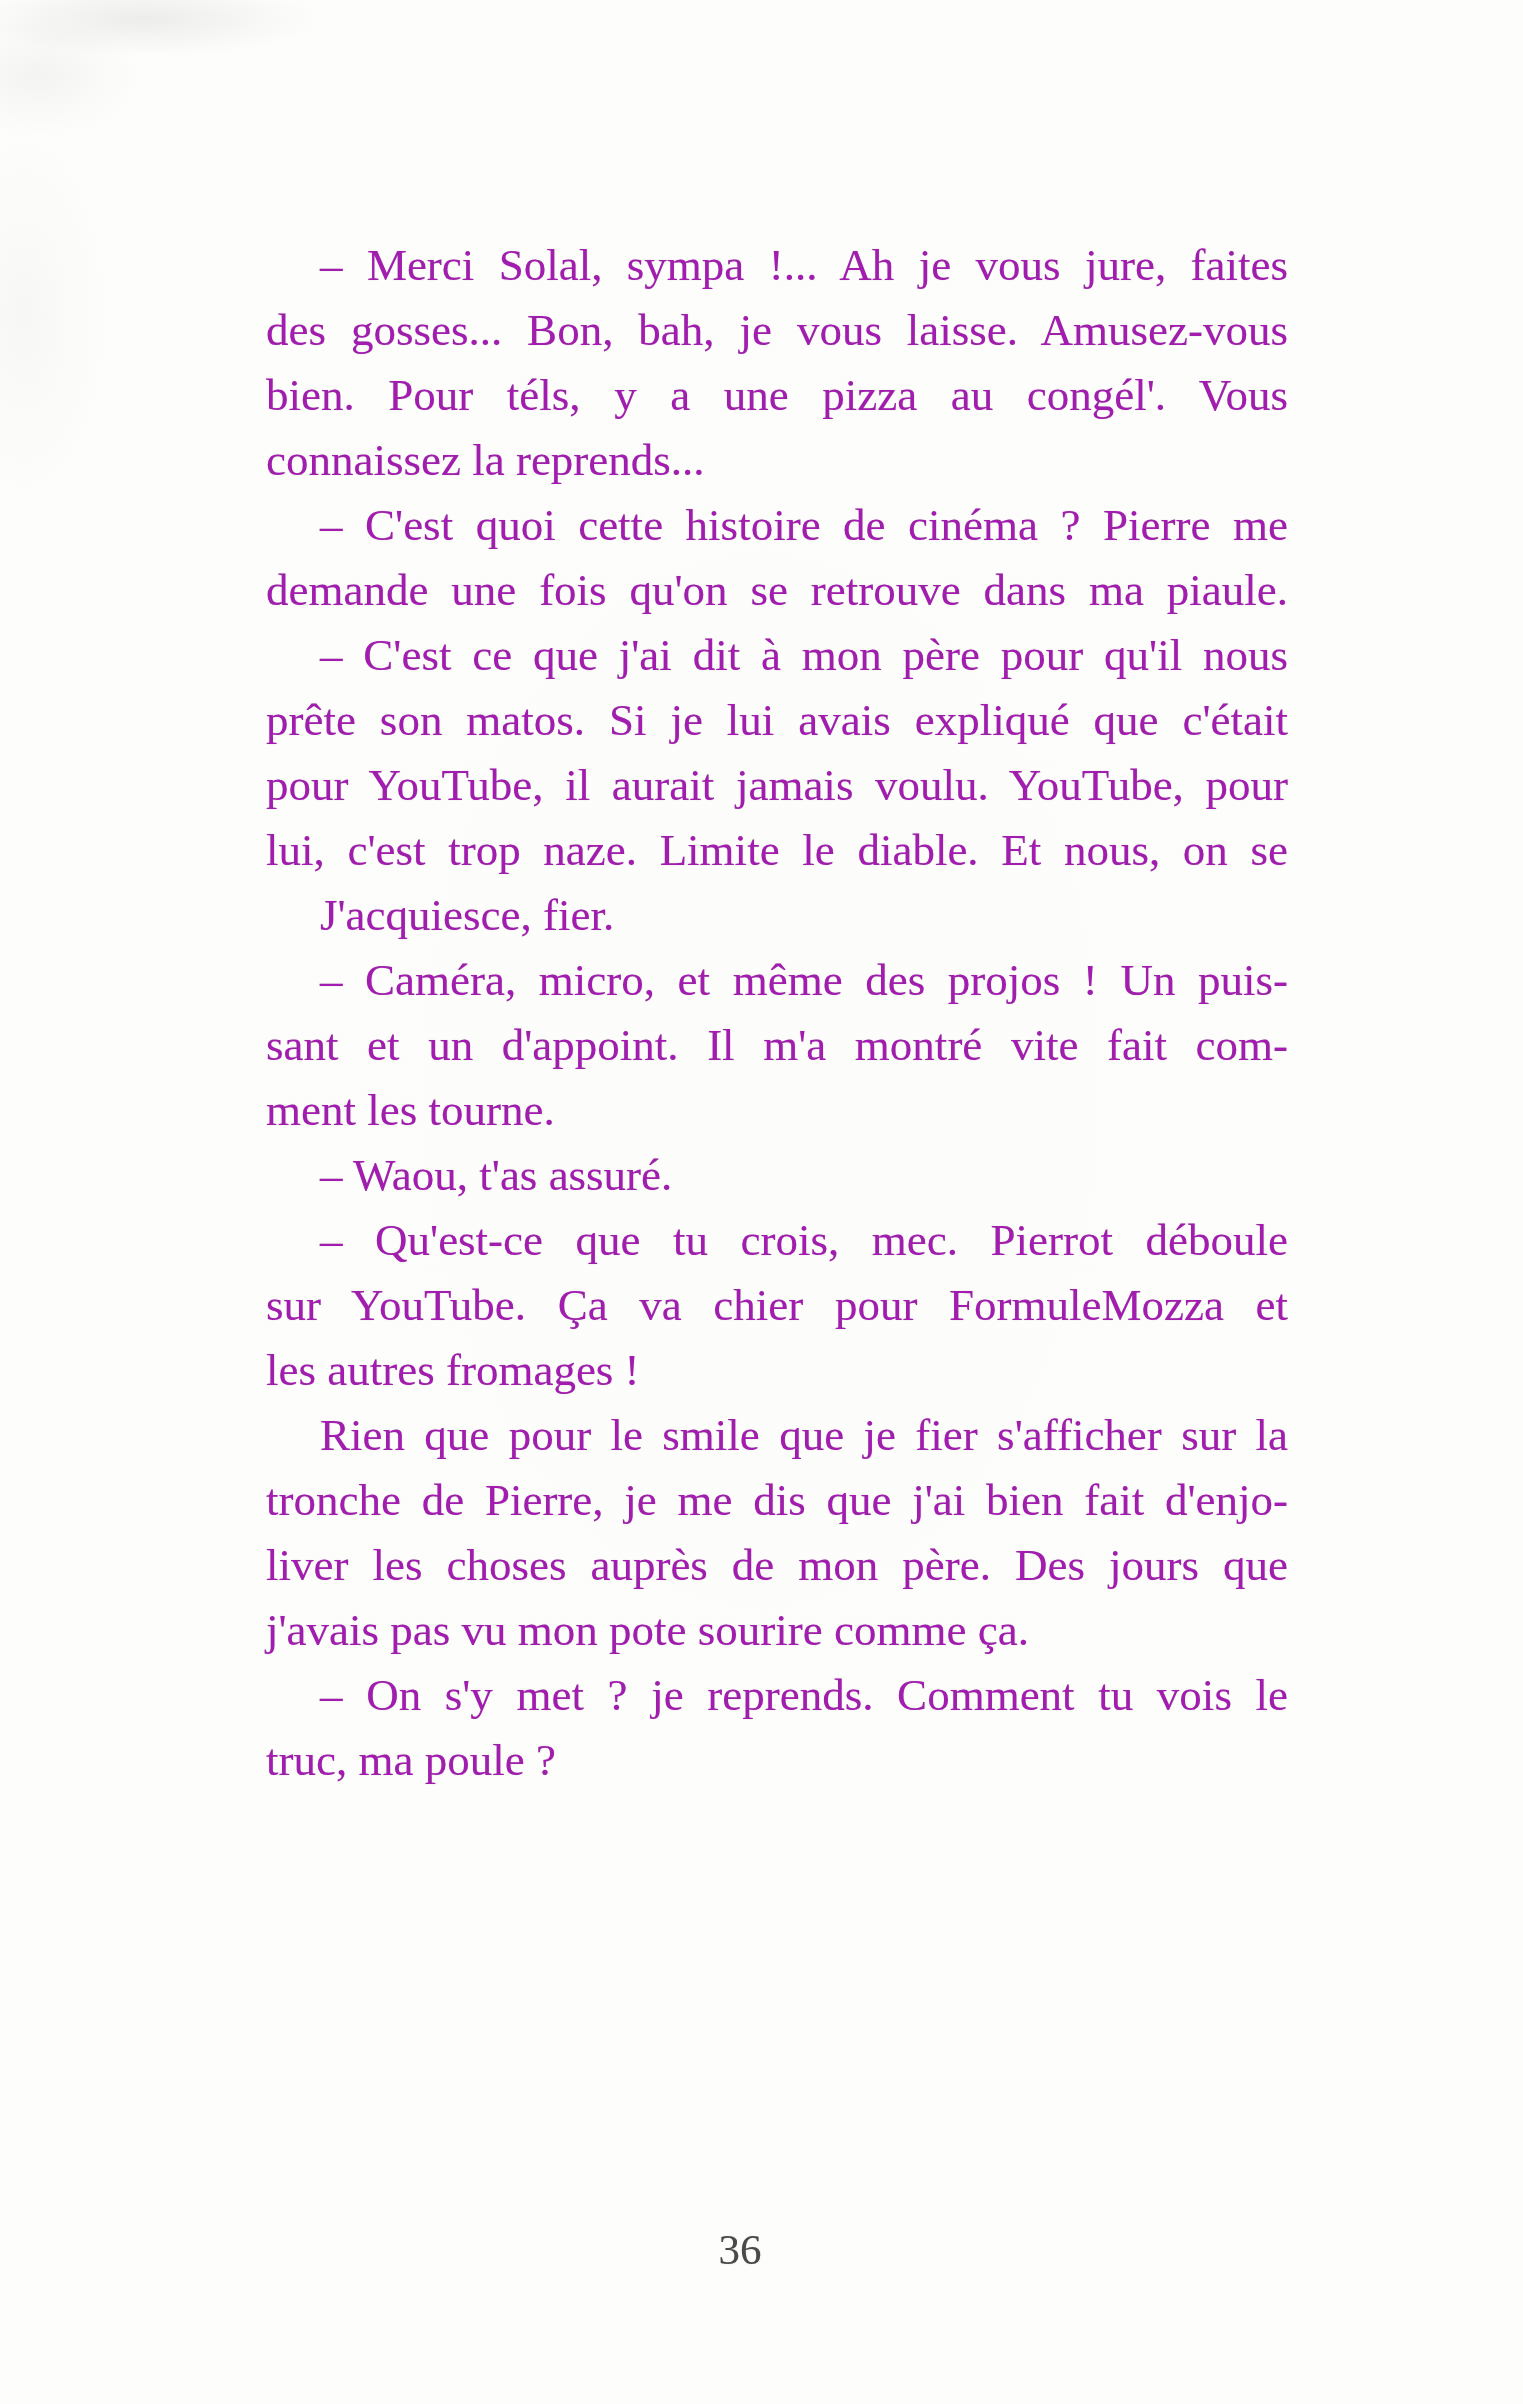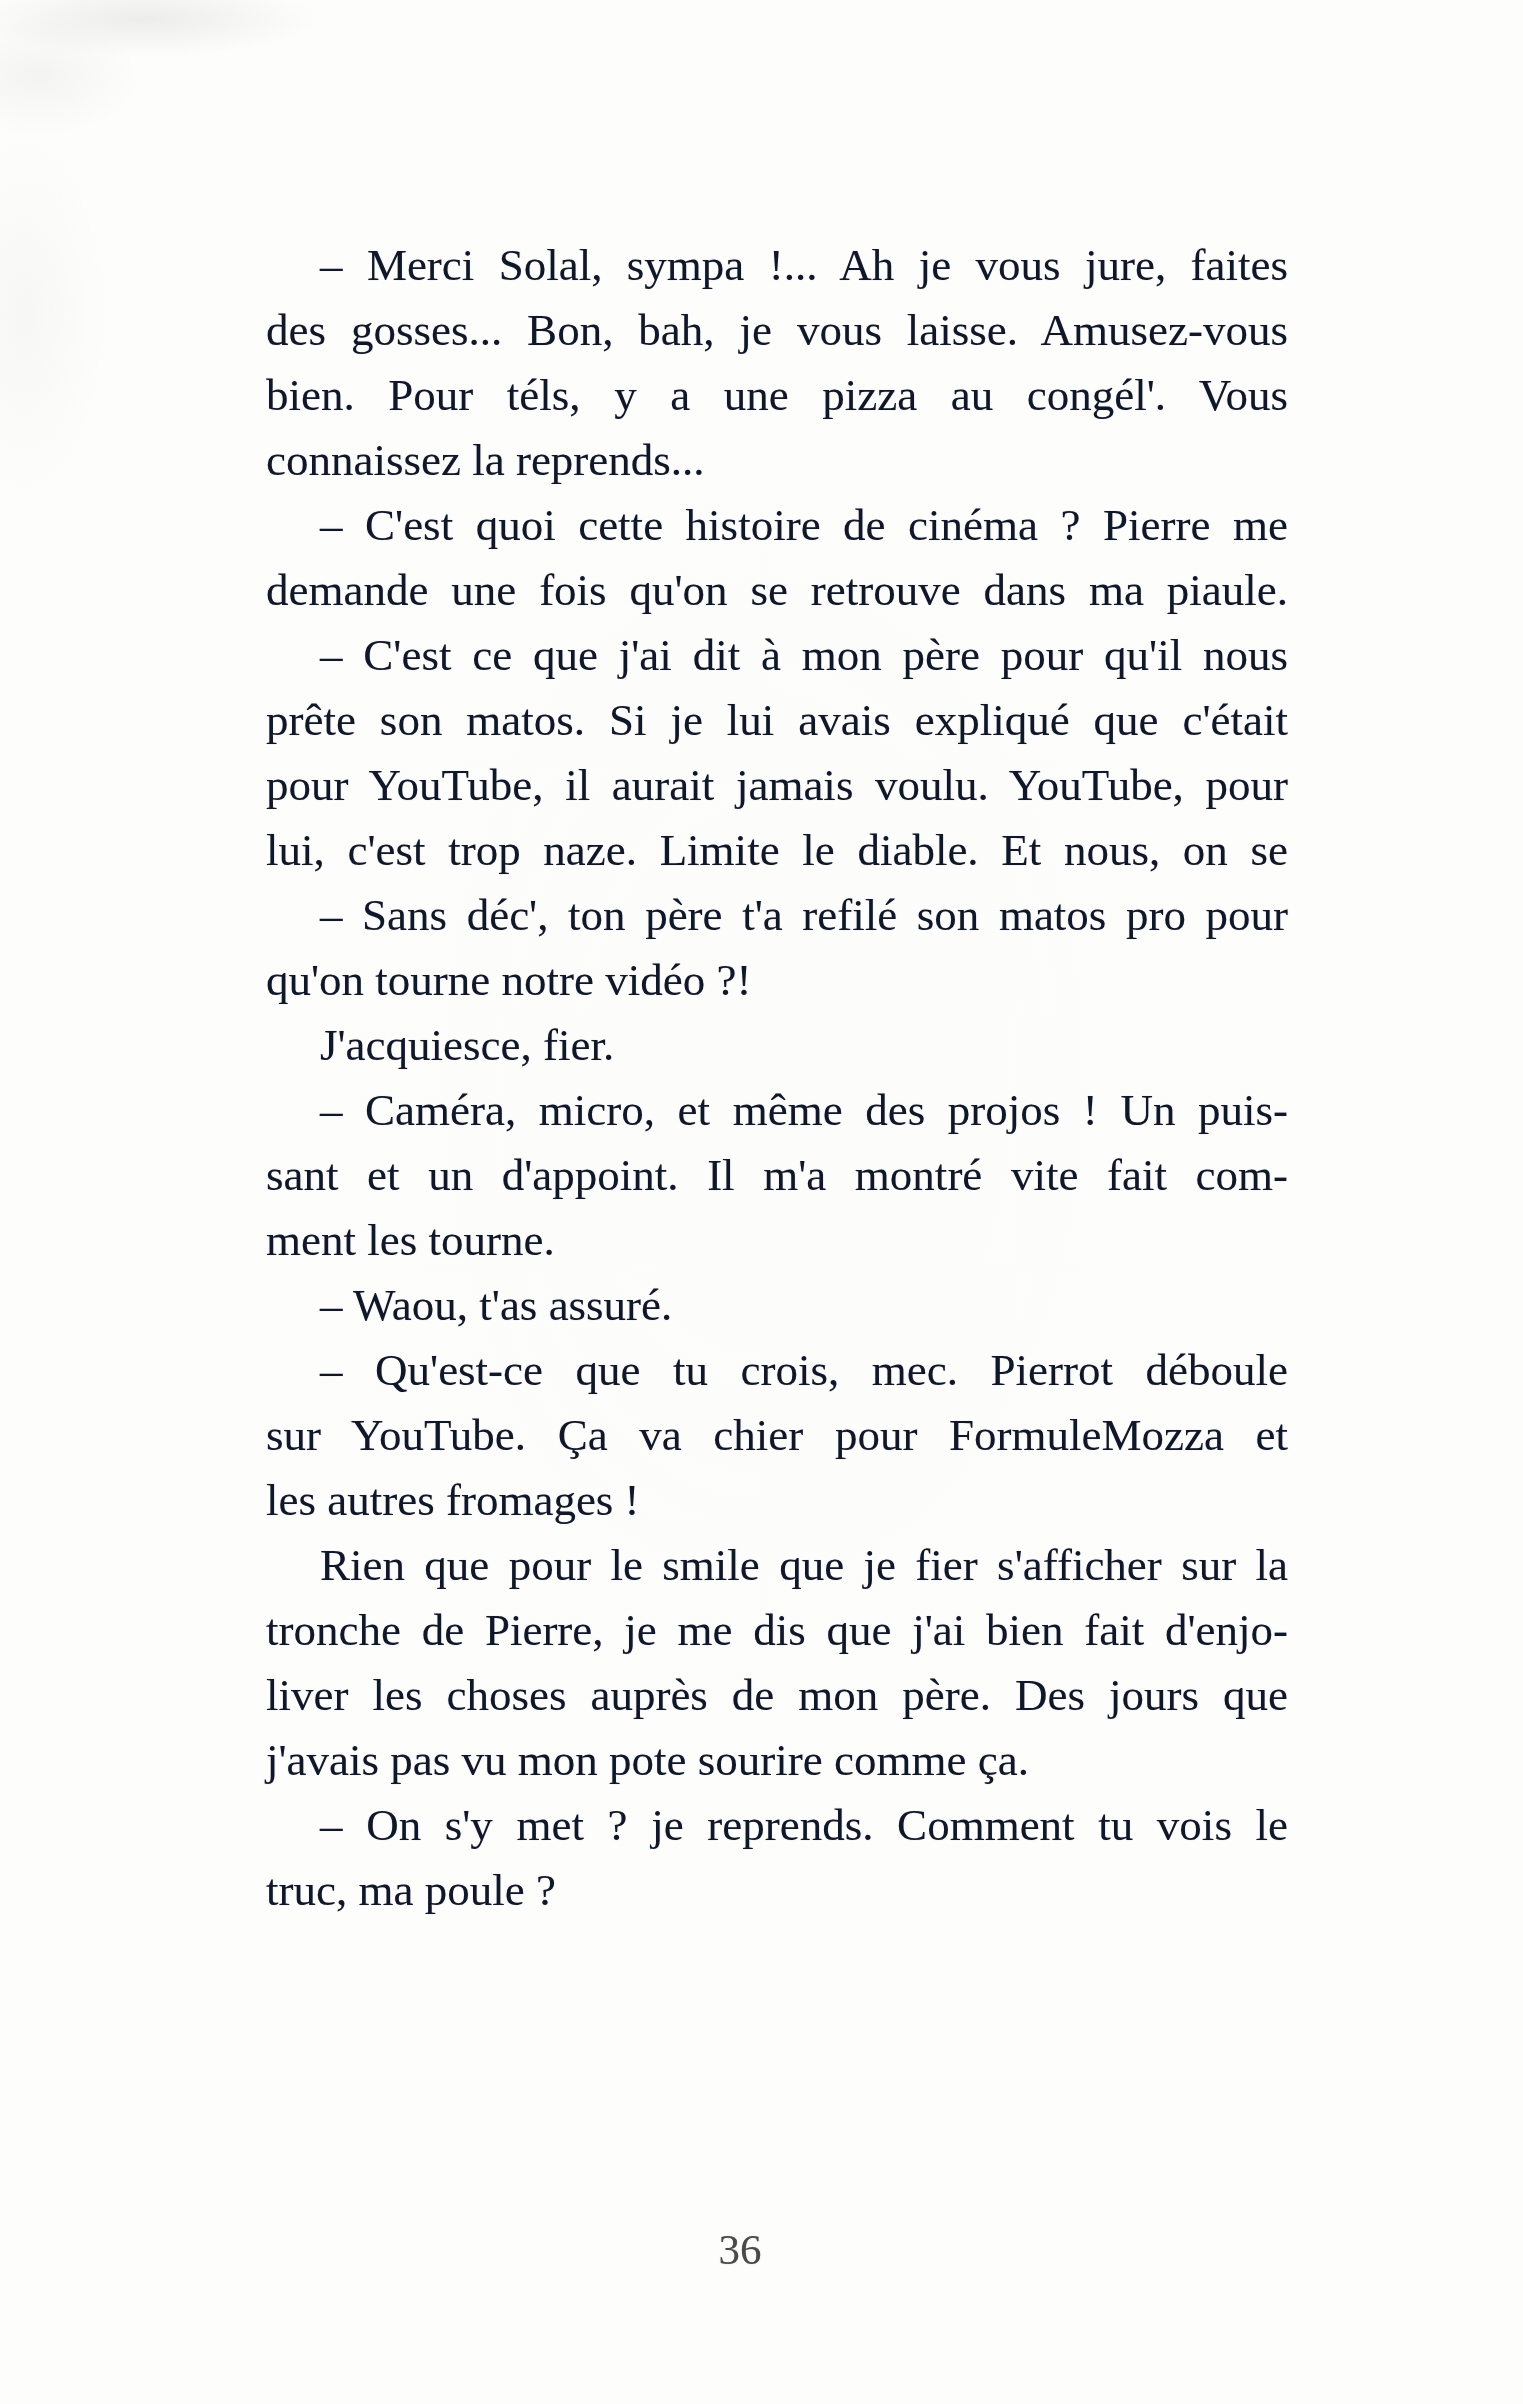--- a/index.html
+++ b/index.html
@@ -30,21 +30,21 @@
       radial-gradient(ellipse 115px 249px at 24px 315px, rgba(222,222,218,0.20), rgba(222,222,218,0) 72%),
       radial-gradient(ellipse 860px 1338px at 50% 45%, rgba(252,252,250,0.6), rgba(250,250,247,0) 80%);
   }
   .text-block {
     position: absolute;
     left: 266px;
     top: 233px;
     width: 1022px;
     font-size: 45px;
     line-height: 65px;
-    color: #0f172a;
+    color: #a21caf;
     text-shadow: 0 0 1px rgba(80,80,80,0.35);
   }
   .para {
     margin: 0;
     padding: 0;
   }
   .ln {
     display: block;
     white-space: normal;
     text-align: justify;
@@ -88,24 +88,20 @@
       <span class="ln">demande une fois qu'on se retrouve dans ma piaule.</span>
     </p>
 
     <p class="para">
       <span class="ln indent">– C'est ce que j'ai dit à mon père pour qu'il nous</span>
       <span class="ln">prête son matos. Si je lui avais expliqué que c'était</span>
       <span class="ln">pour YouTube, il aurait jamais voulu. YouTube, pour</span>
       <span class="ln">lui, c'est trop naze. Limite le diable. Et nous, on se</span>
     </p>
 
-    <p class="para">
-      <span class="ln indent">– Sans déc', ton père t'a refilé son matos pro pour</span>
-      <span class="ln last">qu'on tourne notre vidéo ?!</span>
-    </p>
 
     <p class="para">
       <span class="ln indent last">J'acquiesce, fier.</span>
     </p>
 
     <p class="para">
       <span class="ln indent">– Caméra, micro, et même des projos ! Un puis-</span>
       <span class="ln">sant et un d'appoint. Il m'a montré vite fait com-</span>
       <span class="ln last">ment les tourne.</span>
     </p>

